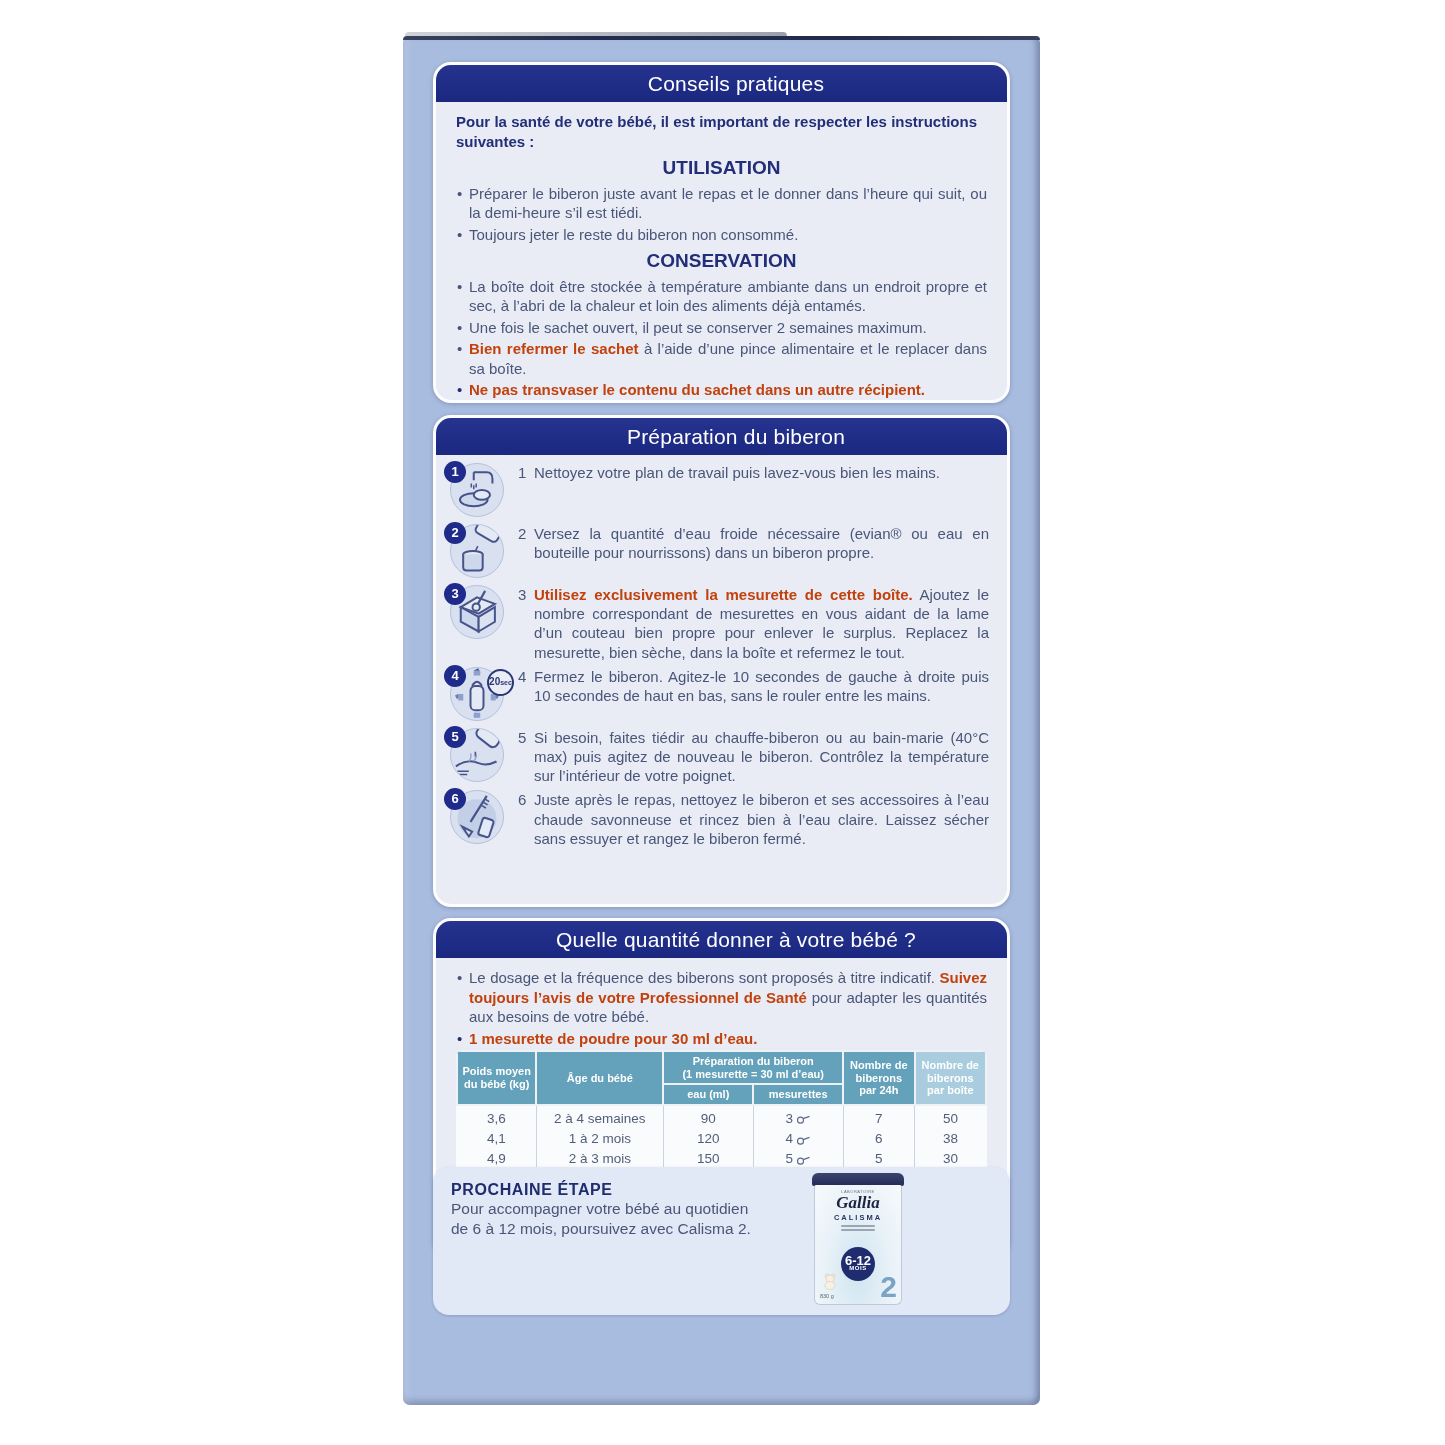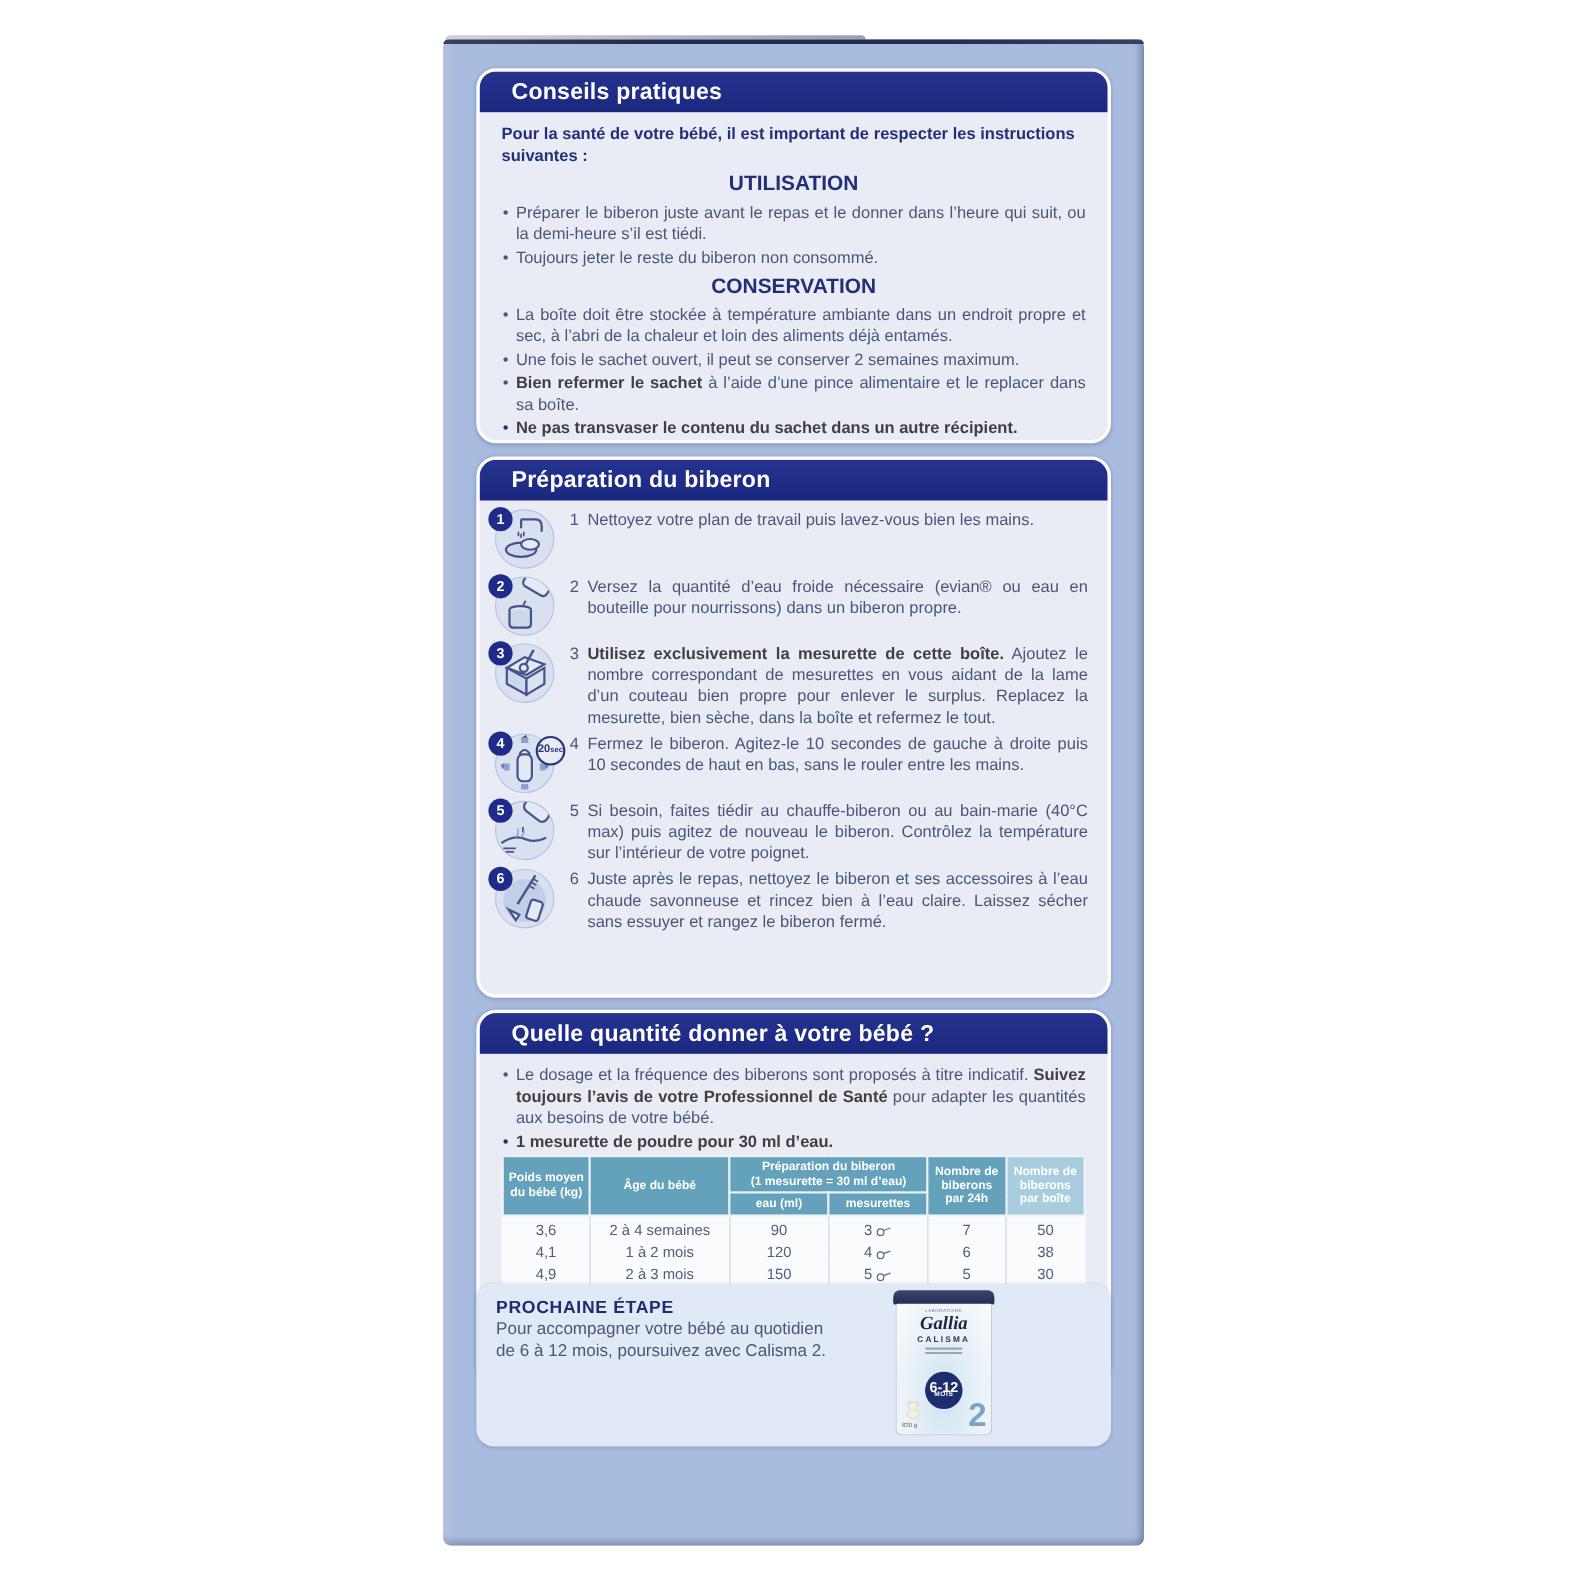--- a/index.html
+++ b/index.html
@@ -7,25 +7,25 @@
   *{box-sizing:border-box;}
 
   .box{position:absolute;left:403px;top:36px;width:637px;height:1369px;
     background:#a8bcdf;border-radius:7px;
     box-shadow:inset -4px 0 6px rgba(60,72,110,.35), inset 4px 0 6px rgba(255,255,255,.25), inset 0 -4px 6px rgba(60,72,110,.30);}
   .edge-top{position:absolute;top:0;left:0;right:0;height:4px;background:linear-gradient(90deg,#39405e,#232c4e 30%,#232c4e 70%,#39405e);border-radius:7px 7px 0 0;}
   .edge-hi{position:absolute;top:-4px;left:2px;width:60%;height:4px;background:linear-gradient(90deg,#cfd3d9,#9aa1ac);border-radius:4px 4px 0 0;}
 
   .panel{position:absolute;left:30px;width:577px;background:#e9ecf5;border:3px solid #fdfdfe;
     border-radius:18px;overflow:hidden;box-shadow:0 1px 4px rgba(40,50,90,.28);}
-  .panel h2{margin:0;height:37px;line-height:37px;background:linear-gradient(#26338f,#1b2880);
-    color:#ffffff;font-size:21px;font-weight:bold;letter-spacing:.2px;padding-left:29px;}
+  .panel h2{margin:0;height:37px;line-height:37px;text-align:center;background:linear-gradient(#26338f,#1b2880);
+    color:#ffffff;font-size:21px;font-weight:normal;letter-spacing:.2px;padding-left:29px;}
   .pbody{padding:8px 20px 10px 20px;color:#4a5679;font-size:15px;line-height:1.3;}
   .pbody p,.pbody li{text-align:justify;}
-  .b{font-weight:bold;color:#404040;}
+  .b{font-weight:bold;color:#c2410c;}
   .intro{margin:2px 10px 4px 0;font-weight:bold;color:#222f78;}
   .subhead{margin:5px 0 3px 0;text-align:center;font-size:19px;font-weight:bold;color:#222f78;}
   ul.plain{list-style:none;margin:0;padding:0;}
   ul.plain li{position:relative;padding-left:13px;margin:2px 0;}
   ul.plain li::before{content:"\2022";position:absolute;left:1px;top:0;color:#4a5679;}
   ul.plain li.allb::before{color:#222f78;}
 
   
   .p1{top:26px;height:341px;}
   .p2{top:379px;height:492px;}

